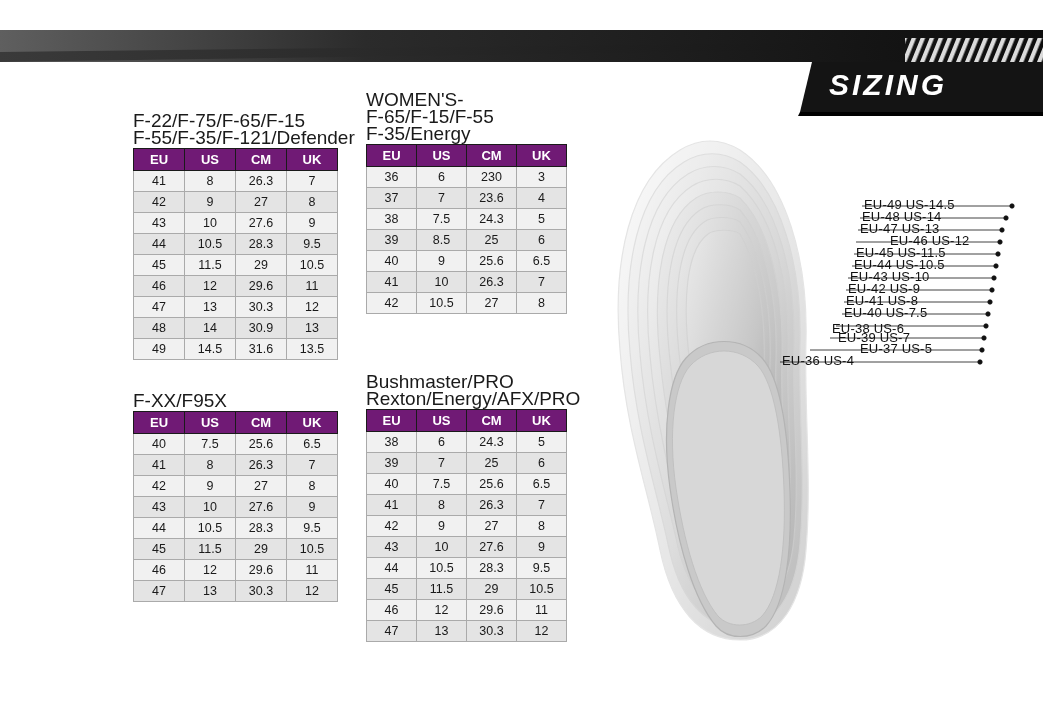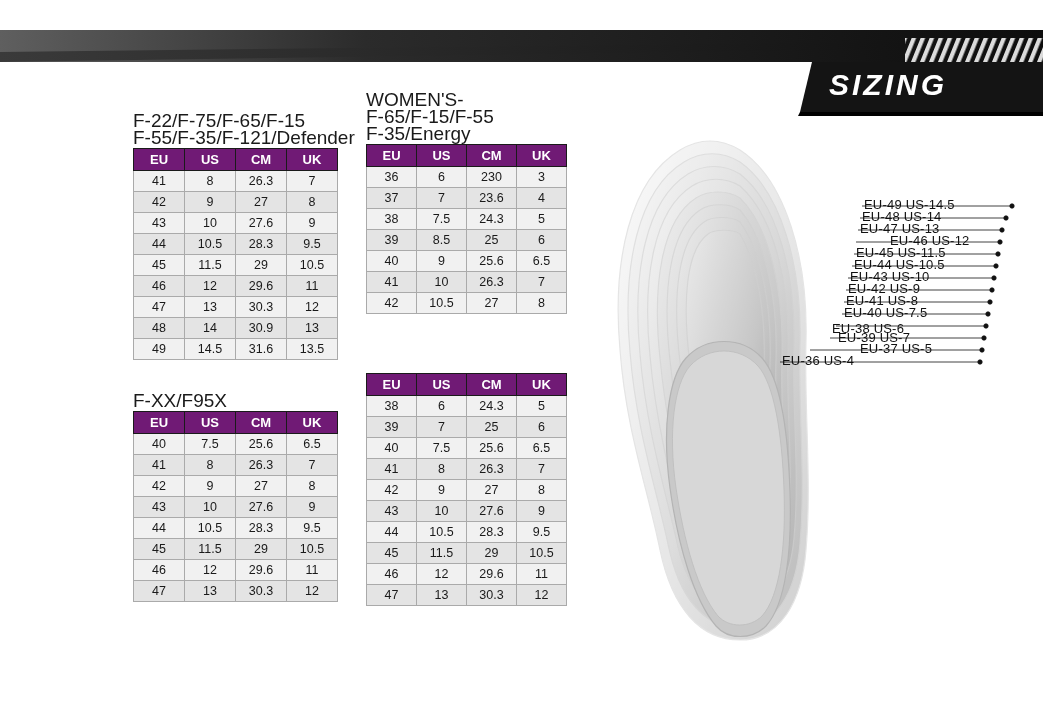--- a/index.html
+++ b/index.html
@@ -330,20 +330,22 @@
           <td>47</td>
           <td>13</td>
           <td>30.3</td>
           <td>12</td>
         </tr>
       </tbody>
     </table>
   </div>
 
   <div class="table-block" style="left:366px; top:373px;">
+    <div class="table-caption">Bushmaster/PRO
+Rexton/Energy/AFX/PRO</div>
     <table class="size-table tbl-d">
       <thead>
         <tr>
           <th>EU</th>
           <th>US</th>
           <th>CM</th>
           <th>UK</th>
         </tr>
       </thead>
       <tbody>

